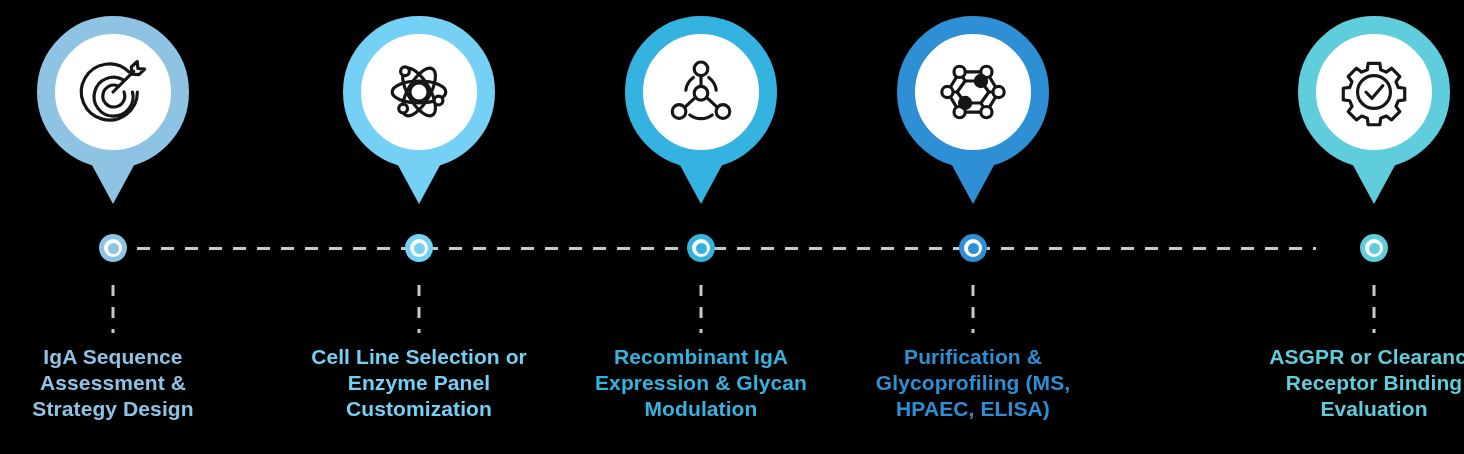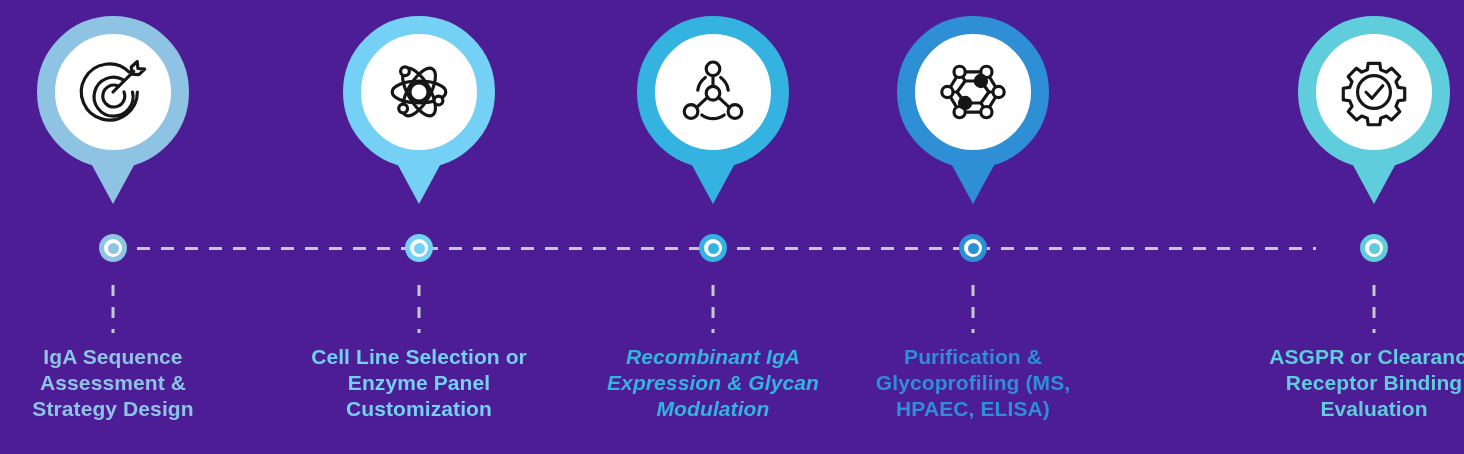--- a/index.html
+++ b/index.html
@@ -7,21 +7,21 @@
     width: 1464px;
     height: 454px;
     background: #ffffff;
     font-family: "Liberation Sans", sans-serif;
     overflow: hidden;
   }
   #infographic {
     position: relative;
     width: 1464px;
     height: 454px;
-    background: #4c1d95;
+    background: #000000;
   }
 
   
   .timeline-axis {
     position: absolute;
     left: 113px;
     top: 247px;
     width: 1203px;
     height: 3px;
     background-image: repeating-linear-gradient(
@@ -173,21 +173,21 @@
     </div>
     <div class="node" style="color:#74D0F4">
       <div class="node-dot"></div>
     </div>
     <div class="drop-line"></div>
     <div class="caption" style="color:#74D0F4">Cell Line Selection or
 Enzyme Panel
 Customization</div>
   </div>
 
-  <div class="step" style="left:568px;font-style:italic;">
+  <div class="step" style="left:556px;">
     <div class="pin-wrap" style="color:#34B3E0">
       <div class="pin-tail"></div>
       <div class="pin-ring"></div>
       <div class="pin-icon">
         <svg viewBox="0 0 64 64" fill="none" stroke="#161616" stroke-width="2.6" stroke-linecap="round" stroke-linejoin="round">
           <circle cx="32" cy="13" r="5.6" fill="#ffffff"></circle>
           <circle cx="32" cy="33" r="5.6" fill="#ffffff"></circle>
           <circle cx="14" cy="48" r="5.6" fill="#ffffff"></circle>
           <circle cx="50" cy="48" r="5.6" fill="#ffffff"></circle>
           <path d="M32 18.6V27.4"></path>

